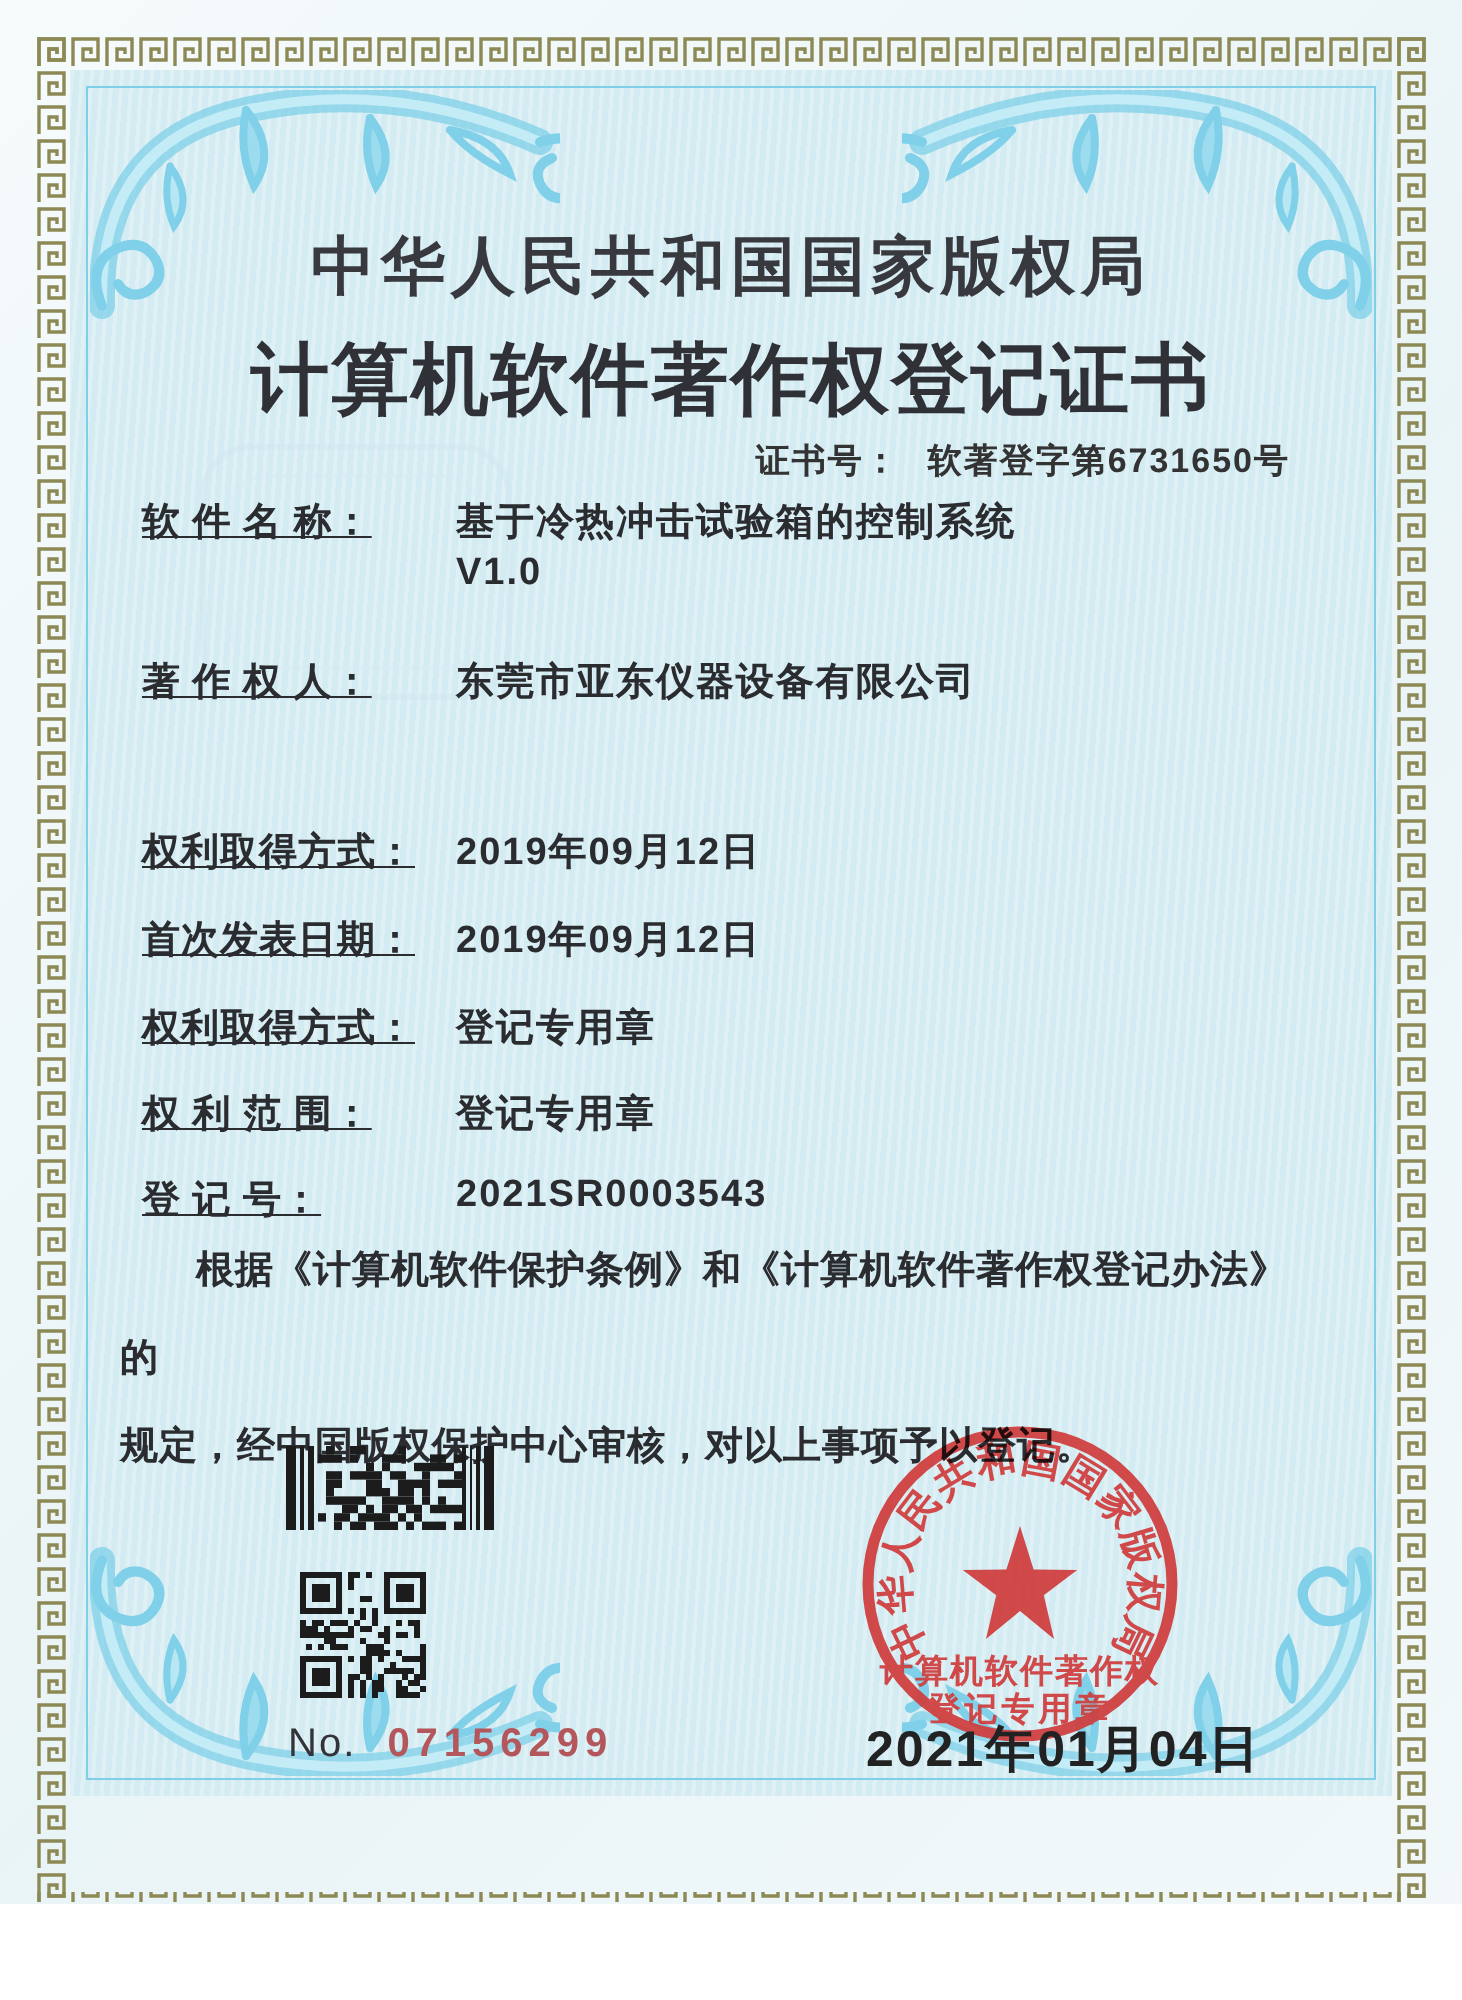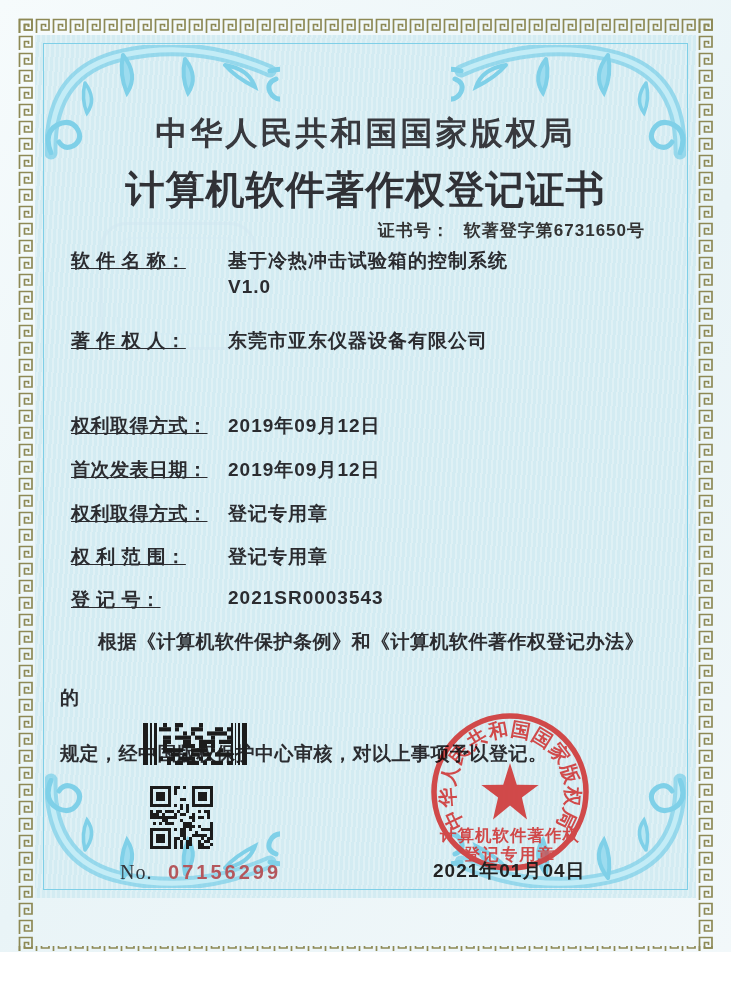--- a/index.html
+++ b/index.html
@@ -47,32 +47,32 @@
   .certno-line{
     position:absolute; right:86px; top:219px; font-size:17px; font-weight:bold;
     letter-spacing:1px; color:#333;text-align:right;
   }
   .certno-line .gap{display:inline-block;width:14px;}
   .row{position:absolute; left:68px; right:60px; font-size:19px; font-weight:bold; letter-spacing:.5px;}
   .row .lbl{position:absolute; left:3px; width:145px; color:#2b2c30;text-decoration:underline;}
   .row .val{position:absolute; left:147px; color:#2b2c30; letter-spacing:1px;margin-left:13px;}
   .statement{
     position:absolute; left:60px; width:596px; font-size:19px; font-weight:bold;
-    color:#2b2c30; letter-spacing:.5px; line-height:56px;
+    color:#2b2c30; letter-spacing:.5px; line-height:44px;
   }
   .statement .l1{text-indent:38px;}
   .barcode{position:absolute; left:143px; top:723px; z-index:5;}
   .qr{position:absolute; left:150px; top:786px; z-index:5;}
   .serial{position:absolute; left:120px; top:861px; font-size:20px;}
-  .serial .no-lbl{font-family:Liberation Serif, serif; color:#33343a; letter-spacing:1px;}
+  .serial .no-lbl{font-family:Liberation Sans, sans-serif; color:#33343a; letter-spacing:1px;margin-left:24px;}
   .serial .no-val{color:#b4575c; letter-spacing:3px; margin-left:10px; font-weight:bold;margin-top:27px;}
   .seal{position:absolute; left:428px; top:710px; z-index:6; mix-blend-mode:multiply; opacity:.92;}
   .issue-date{
     position:absolute; left:433px; top:858px; z-index:7;
-    font-size:19px; font-weight:bold; letter-spacing:1px; color:#222;
+    font-size:25px; font-weight:bold; letter-spacing:1px; color:#222;
   }
 </style>
 </head>
 <body>
 
 <div class="page">
 
   <svg class="frame-svg" width="731" height="1000">
     <defs>
       <pattern id="gk" width="17" height="17" patternUnits="userSpaceOnUse">

